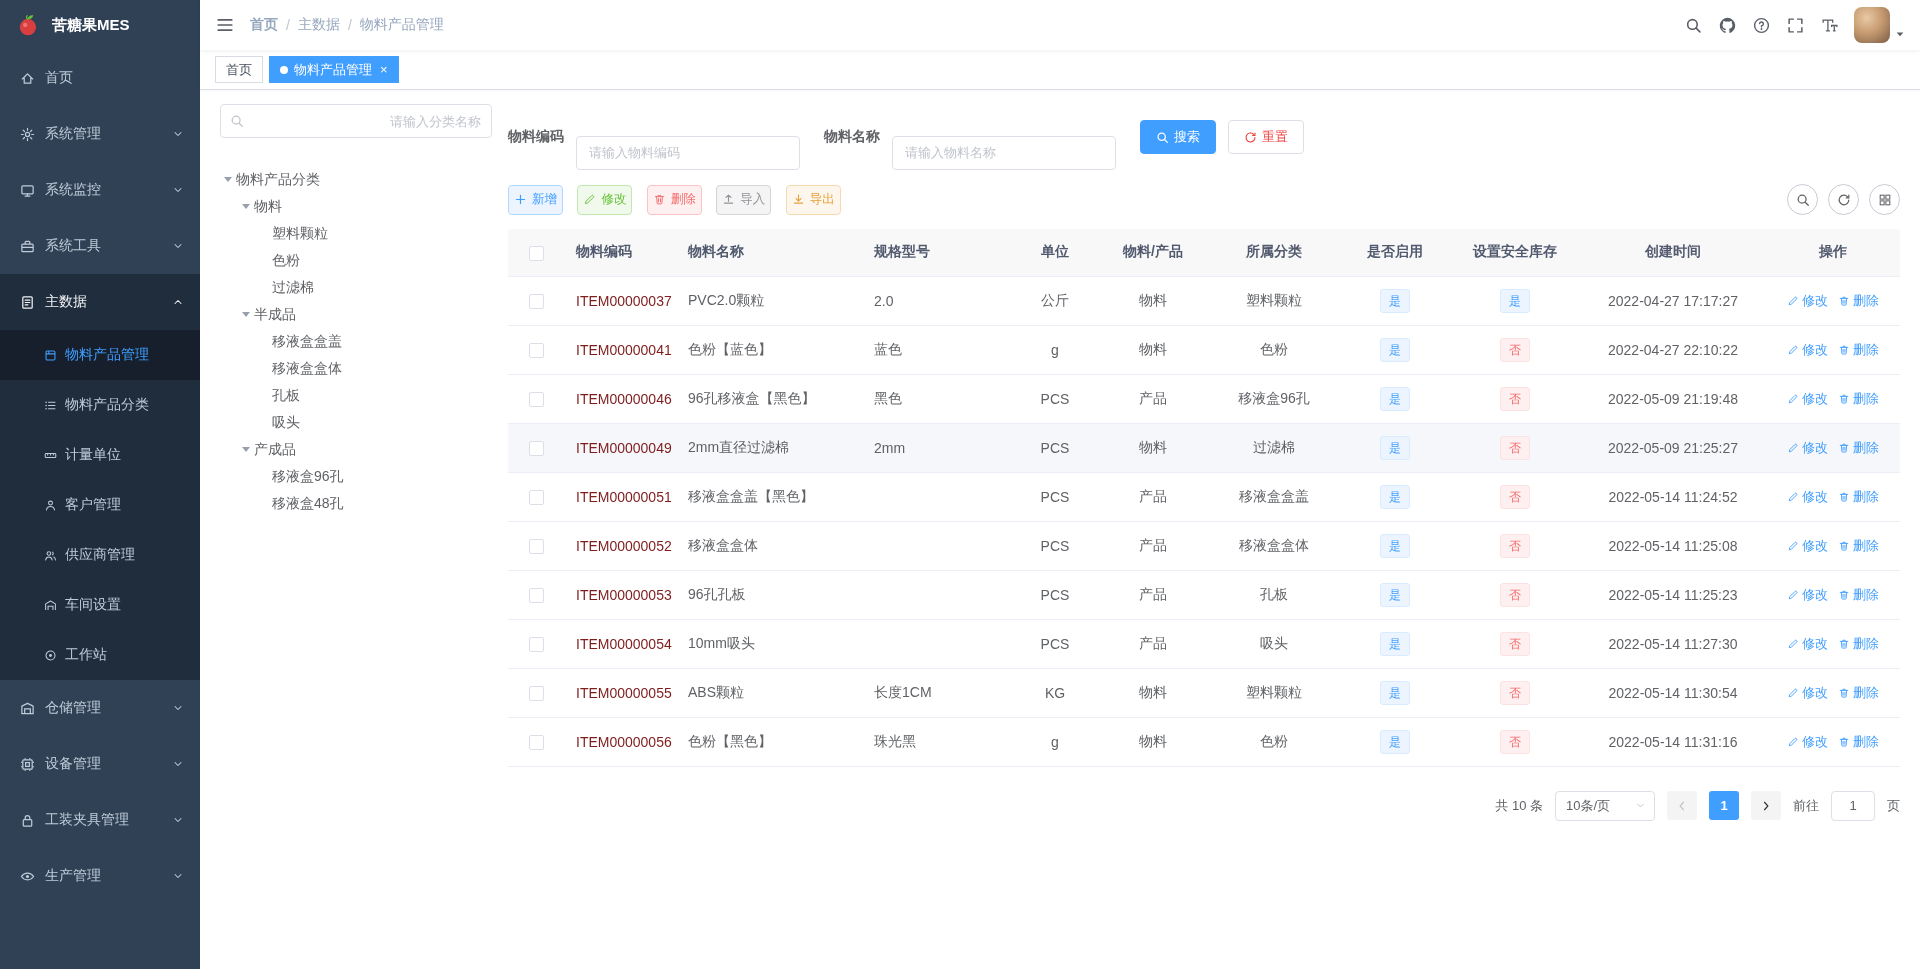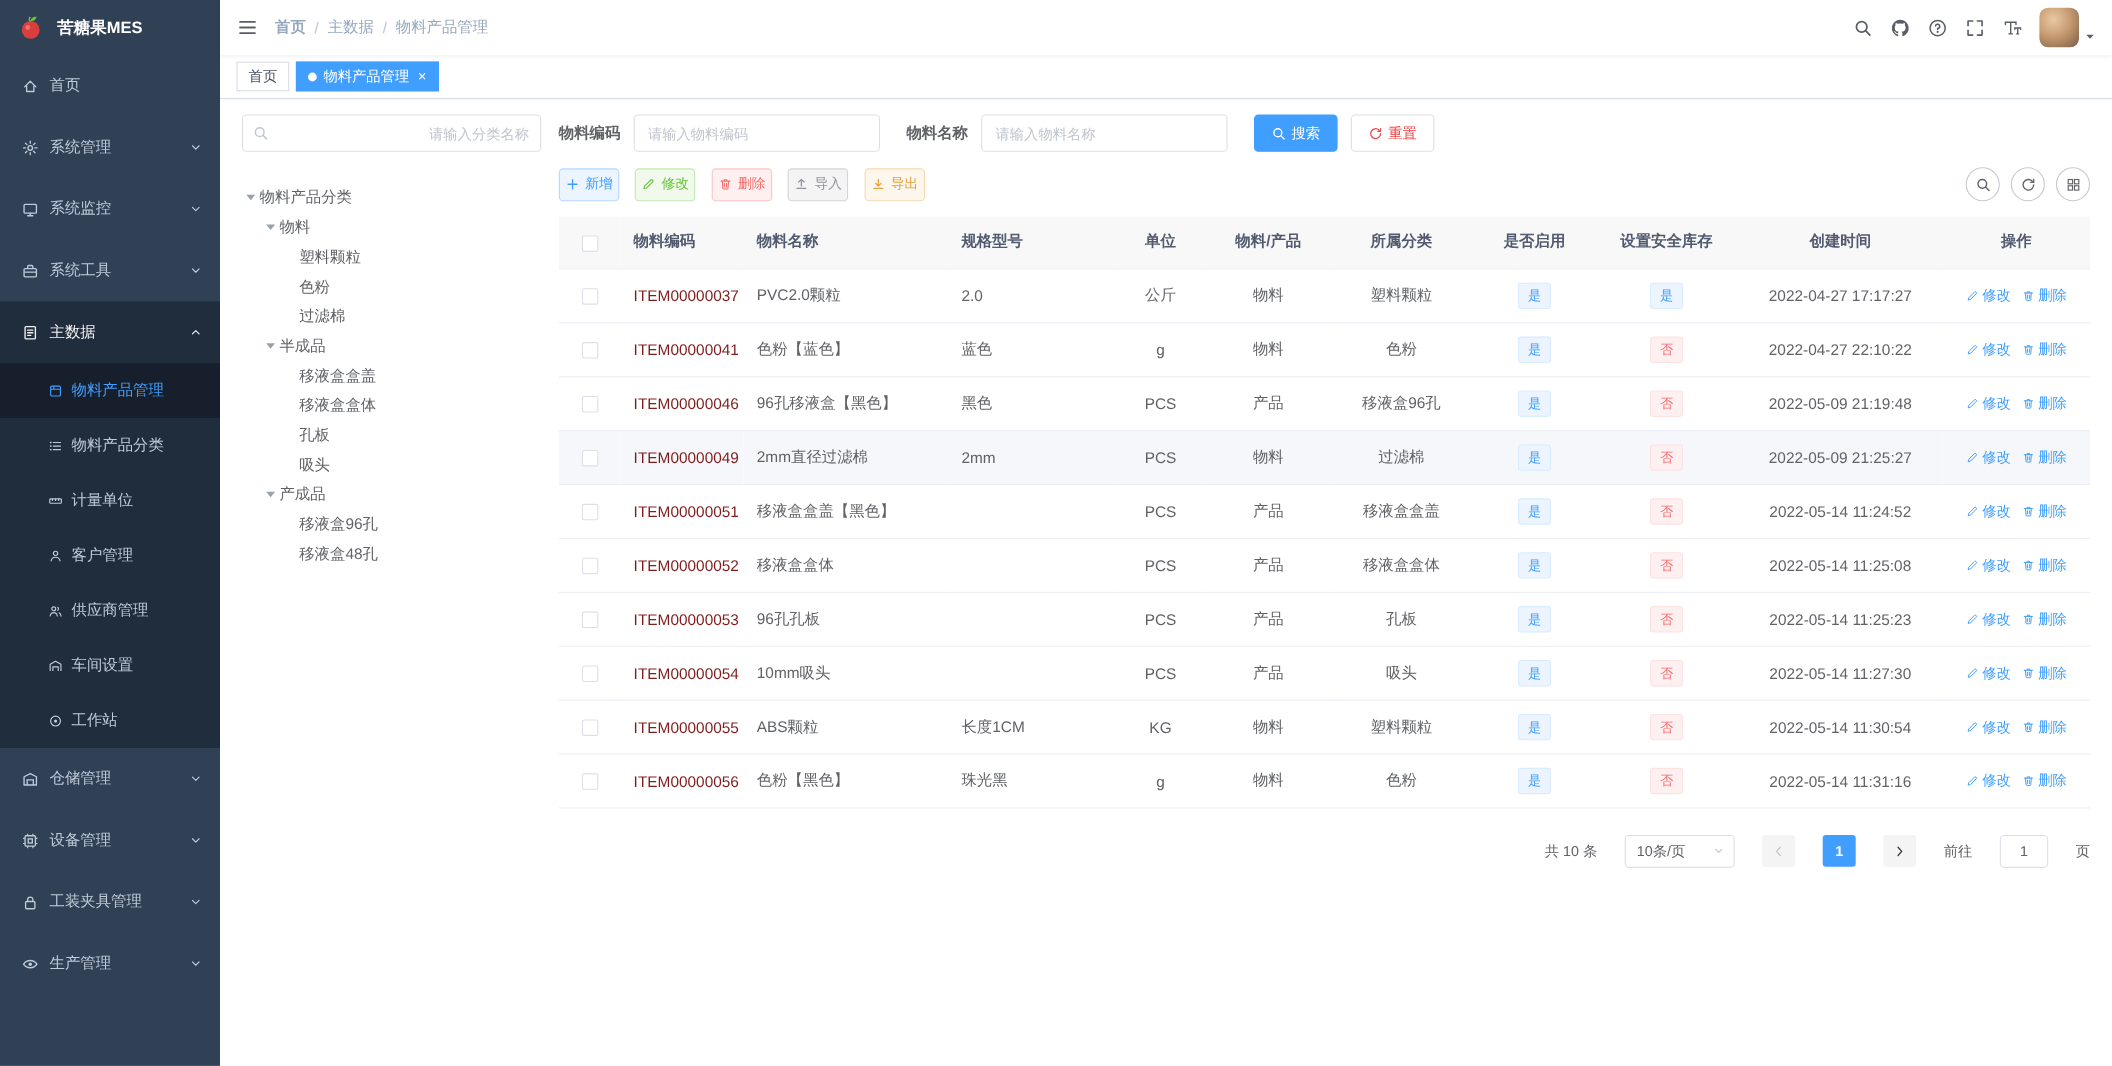--- a/index.html
+++ b/index.html
@@ -70,21 +70,21 @@
   .tree-caret { width:16px; height:16px; display:inline-flex; align-items:center; justify-content:center; }
   .tree-caret:not(.empty)::before { content:""; border-left:4.5px solid transparent;
     border-right:4.5px solid transparent; border-top:5.5px solid #97a0ac; }
 
   
   .right-panel { flex:1; min-width:0; display:flex; flex-direction:column; }
   .filter-row { display:flex; align-items:center; }
   .filter-item { display:flex; align-items:center; margin-right:24px; }
   .filter-item label { font-size:14px; font-weight:700; color:#606266; margin-right:12px; white-space:nowrap; }
   .filter-item input { width:224px; height:34px; border:1px solid #dcdfe6; border-radius:4px;
-    padding:1px 12px; font-size:13px; color:#606266; font-family:Liberation Sans, sans-serif; }
+    padding:1px 12px; font-size:13px; color:#606266; font-family:Liberation Serif, serif;margin-top:32px; }
   .filter-item input::placeholder { color:#c0c4cc; }
 
   .btn { display:inline-flex; align-items:center; gap:5px; border-radius:4px; cursor:pointer;
     font-size:13px; font-family:Liberation Mono, monospace; border:1px solid transparent; }
   .btn .i { width:13px; height:13px; }
   .btn-primary { background:#409eff; border-color:#409eff; color:#fff; height:34px; padding:0 15px; margin-right:12px; }
   .btn-default { background:#fff; border-color:#dcdfe6; color:#ef4444; height:34px; padding:0 15px; }
   .btn-sm { height:30px; padding:0 5px; font-size:12.5px; margin-right:10px; }
   .plain-primary { color:#409eff; background:#ecf5ff; border-color:#b3d8ff; }
   .plain-success { color:#67c23a; background:#f0f9eb; border-color:#c2e7b0; }
@@ -112,21 +112,21 @@
   td.link { color:#7f1d1d; cursor:pointer; }
   .ops a { color:#409eff; cursor:pointer; display:inline-flex; align-items:center; gap:3px;
     font-size:13px; margin:0 5px; text-decoration:none; }
   .ops .i { width:12px; height:12px; }
   .tag { display:inline-block; min-width:28px; height:24px; line-height:22px; padding:0 8px;
     border-radius:3px; font-size:12px; border:1px solid; }
   .tag-blue { color:#409eff; background:#ecf5ff; border-color:#d9ecff; }
   .tag-red  { color:#f56c6c; background:#fef0f0; border-color:#fde2e2; }
 
   
-  .pagination { margin-top:24px; display:flex; align-items:center; justify-content:flex-end; gap:25px;
+  .pagination { margin-top:24px; display:flex; align-items:center; justify-content:flex-end; gap:12px;
     font-size:13px; color:#606266; }
   .pg-size { width:100px; height:30px; border:1px solid #dcdfe6; border-radius:4px; display:flex;
     align-items:center; justify-content:space-between; padding:0 8px 0 10px; cursor:pointer; color:#606266; }
   .pg-size .i { width:11px; height:11px; color:#c0c4cc; }
   .pg-btn { min-width:30px; height:29px; border:none; border-radius:3px; background:#f4f4f5;
     display:flex; align-items:center; justify-content:center; cursor:pointer; font-size:13px;
     font-family:inherit; color:#303133; }
   .pg-btn .i { width:12px; height:12px; }
   .pg-btn.prev { color:#c0c4cc; }
   .pg-btn.page { background:#409eff; color:#fff; font-weight:700; }

